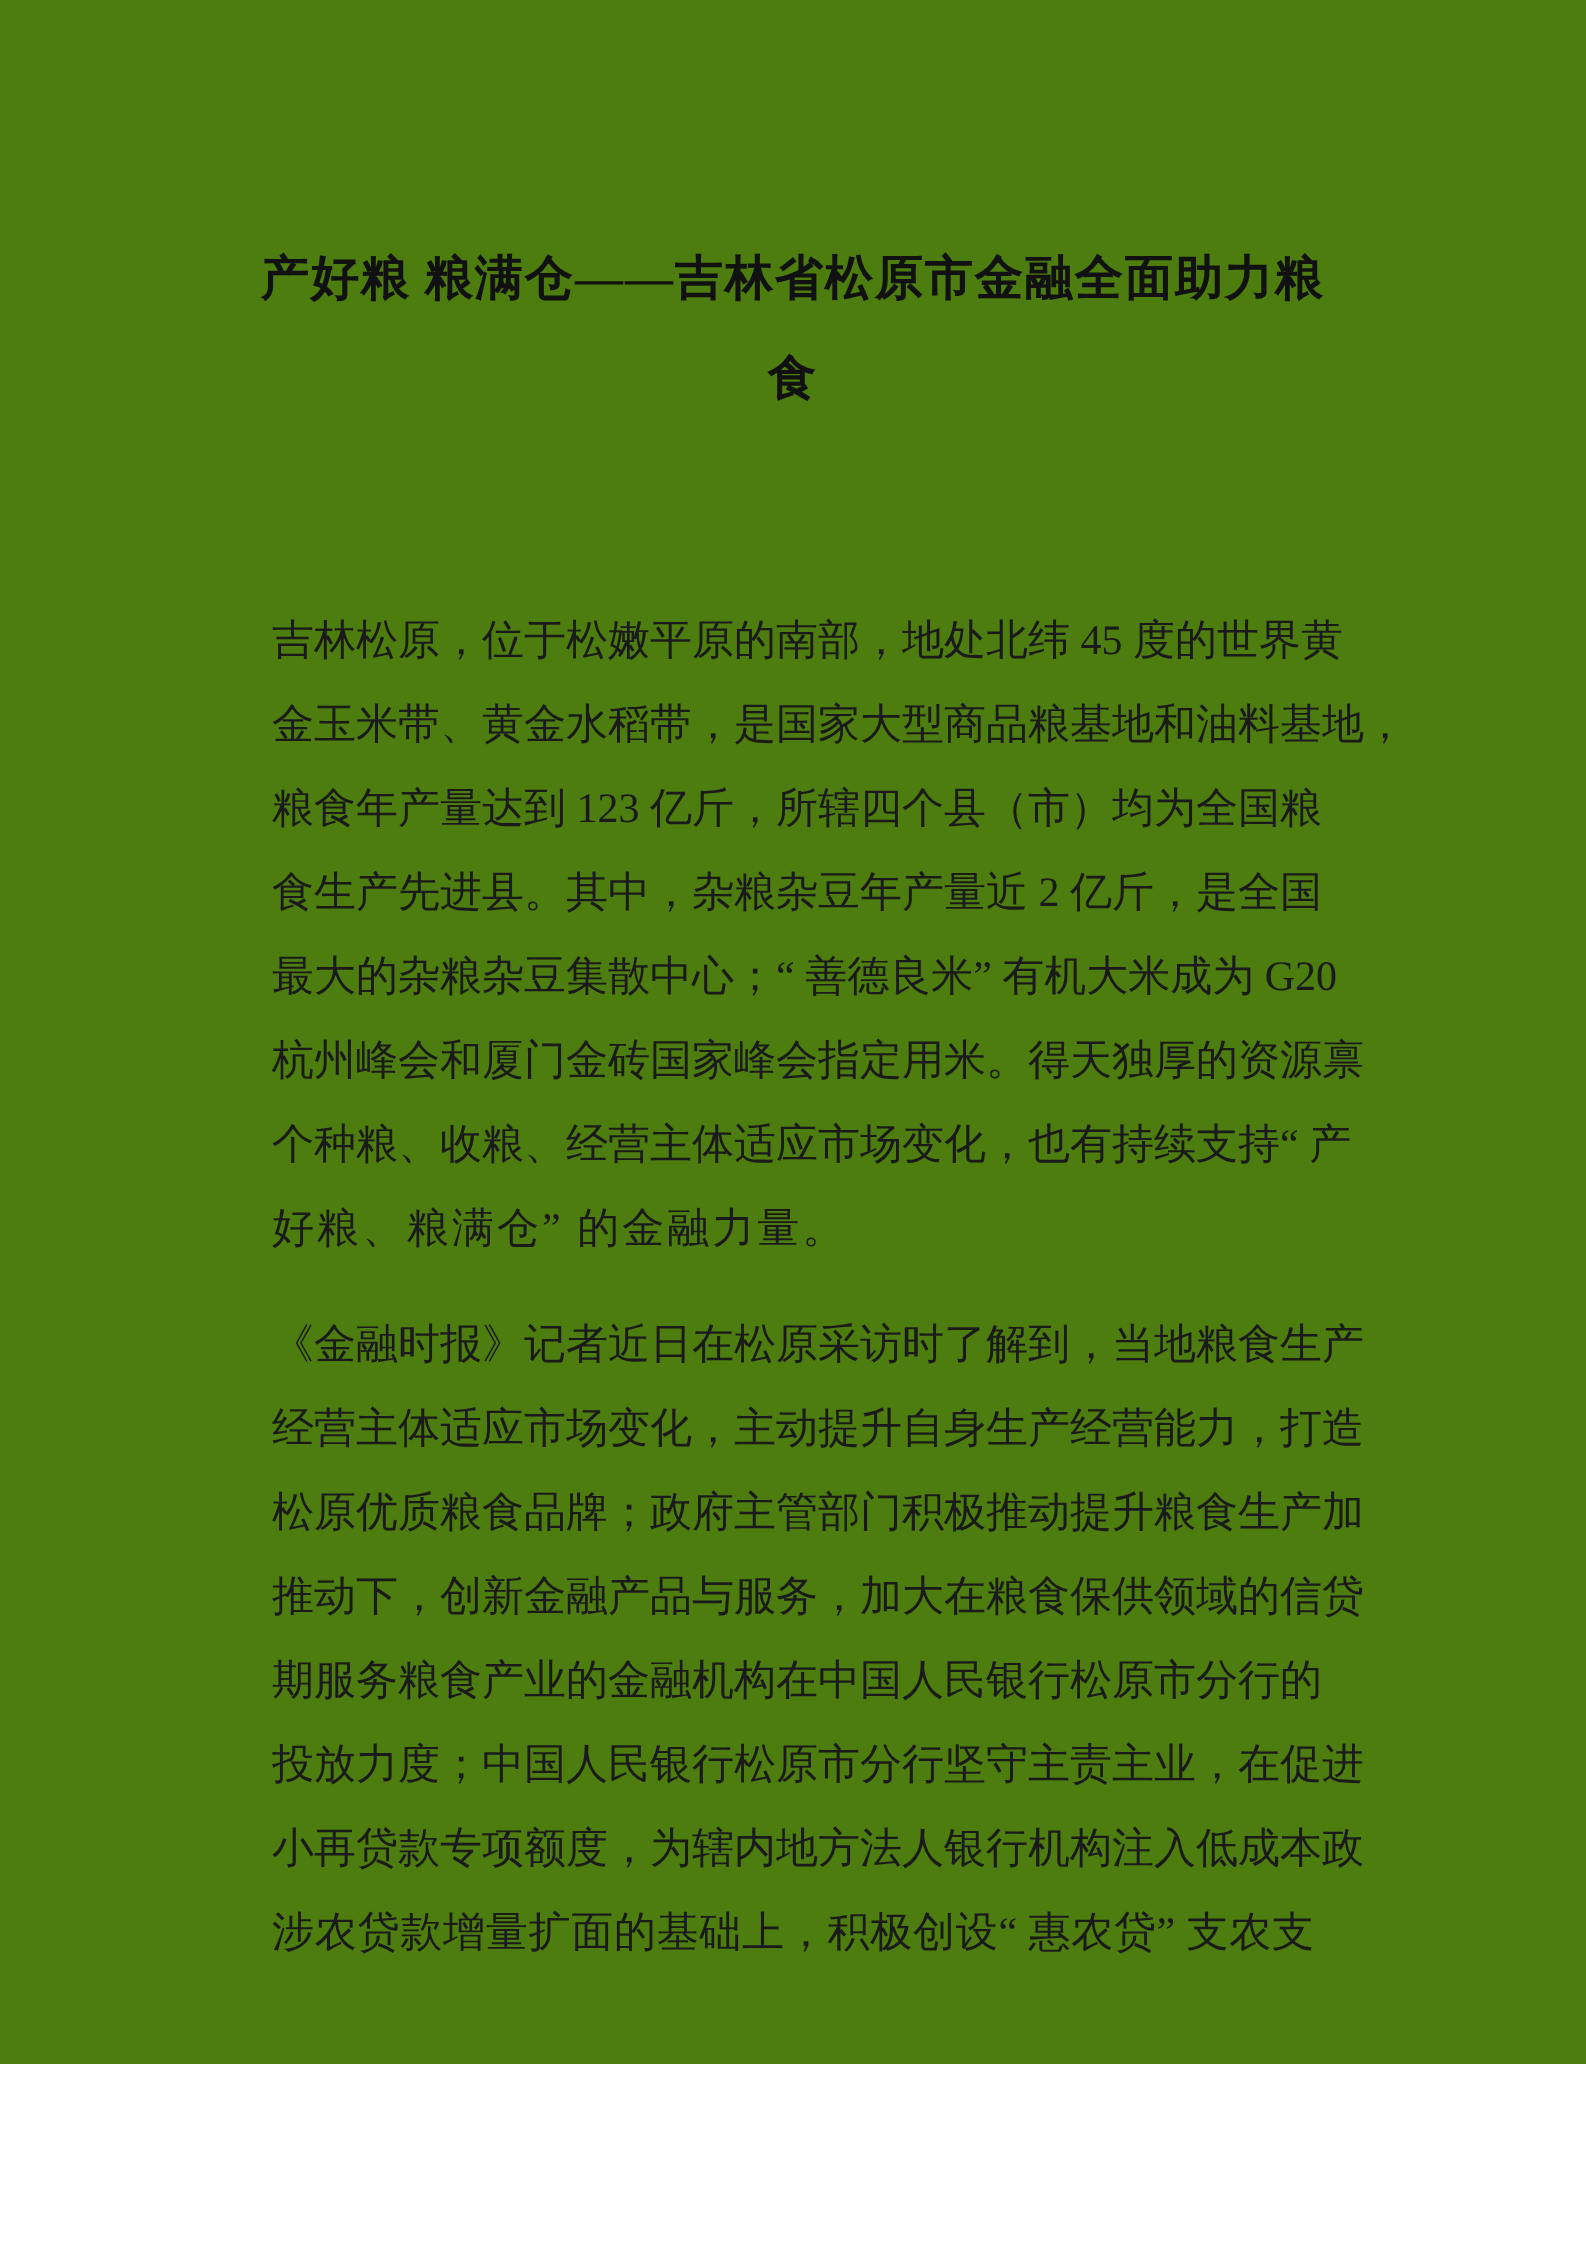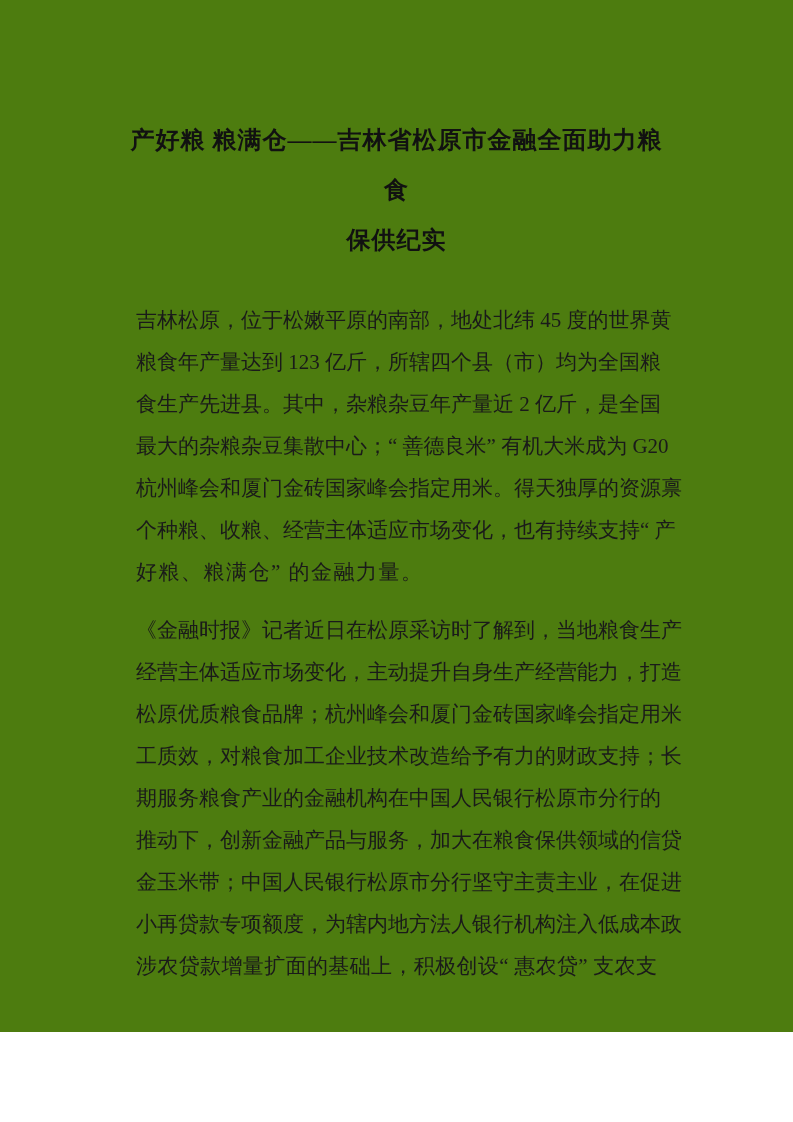--- a/index.html
+++ b/index.html
@@ -58,42 +58,41 @@
     white-space: normal;
   }
 </style>
 </head>
 <body>
 
 <div class="page">
 
   <h1 class="doc-title">
     <span class="title-line">产好粮 粮满仓——吉林省松原市金融全面助力粮食</span>
-    <span class="title-line">保供纪实</span>
   </h1>
 
   <div class="doc-body">
 
     <p class="para">
       <span class="text-line">吉林松原，位于松嫩平原的南部，地处北纬 45 度的世界黄</span>
+      <span class="text-line">金玉米带、黄金水稻带，是国家大型商品粮基地和油料基地，</span>
       <span class="text-line">粮食年产量达到 123 亿斤，所辖四个县（市）均为全国粮</span>
       <span class="text-line">食生产先进县。其中，杂粮杂豆年产量近 2 亿斤，是全国</span>
       <span class="text-line">最大的杂粮杂豆集散中心；“ 善德良米” 有机大米成为 G20</span>
       <span class="text-line">杭州峰会和厦门金砖国家峰会指定用米。得天独厚的资源禀</span>
       <span class="text-line">个种粮、收粮、经营主体适应市场变化，也有持续支持“ 产</span>
       <span class="text-line last-line">好粮、粮满仓” 的金融力量。</span>
     </p>
 
     <p class="para">
       <span class="text-line">《金融时报》记者近日在松原采访时了解到，当地粮食生产</span>
       <span class="text-line">经营主体适应市场变化，主动提升自身生产经营能力，打造</span>
-      <span class="text-line">松原优质粮食品牌；杭州峰会和厦门金砖国家峰会指定用米</span>
-      <span class="text-line">工质效，对粮食加工企业技术改造给予有力的财政支持；长</span>
+      <span class="text-line">松原优质粮食品牌；政府主管部门积极推动提升粮食生产加</span>
+      <span class="text-line">推动下，创新金融产品与服务，加大在粮食保供领域的信贷</span>
       <span class="text-line">期服务粮食产业的金融机构在中国人民银行松原市分行的</span>
-      <span class="text-line">推动下，创新金融产品与服务，加大在粮食保供领域的信贷</span>
-      <span class="text-line">金玉米带；中国人民银行松原市分行坚守主责主业，在促进</span>
+      <span class="text-line">投放力度；中国人民银行松原市分行坚守主责主业，在促进</span>
       <span class="text-line">小再贷款专项额度，为辖内地方法人银行机构注入低成本政</span>
       <span class="text-line">涉农贷款增量扩面的基础上，积极创设“ 惠农贷” 支农支</span>
     </p>
 
   </div>
 
 </div>
 
 </body></html>

